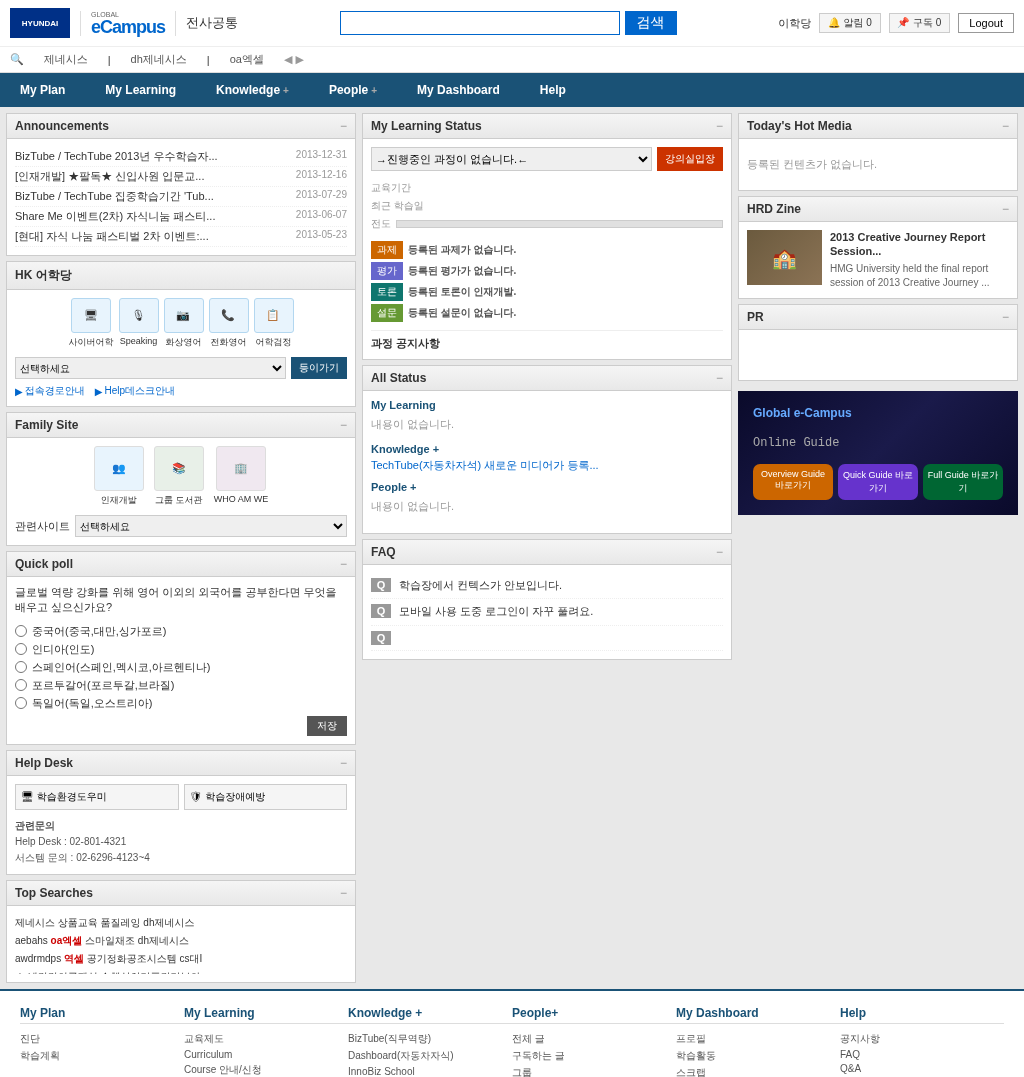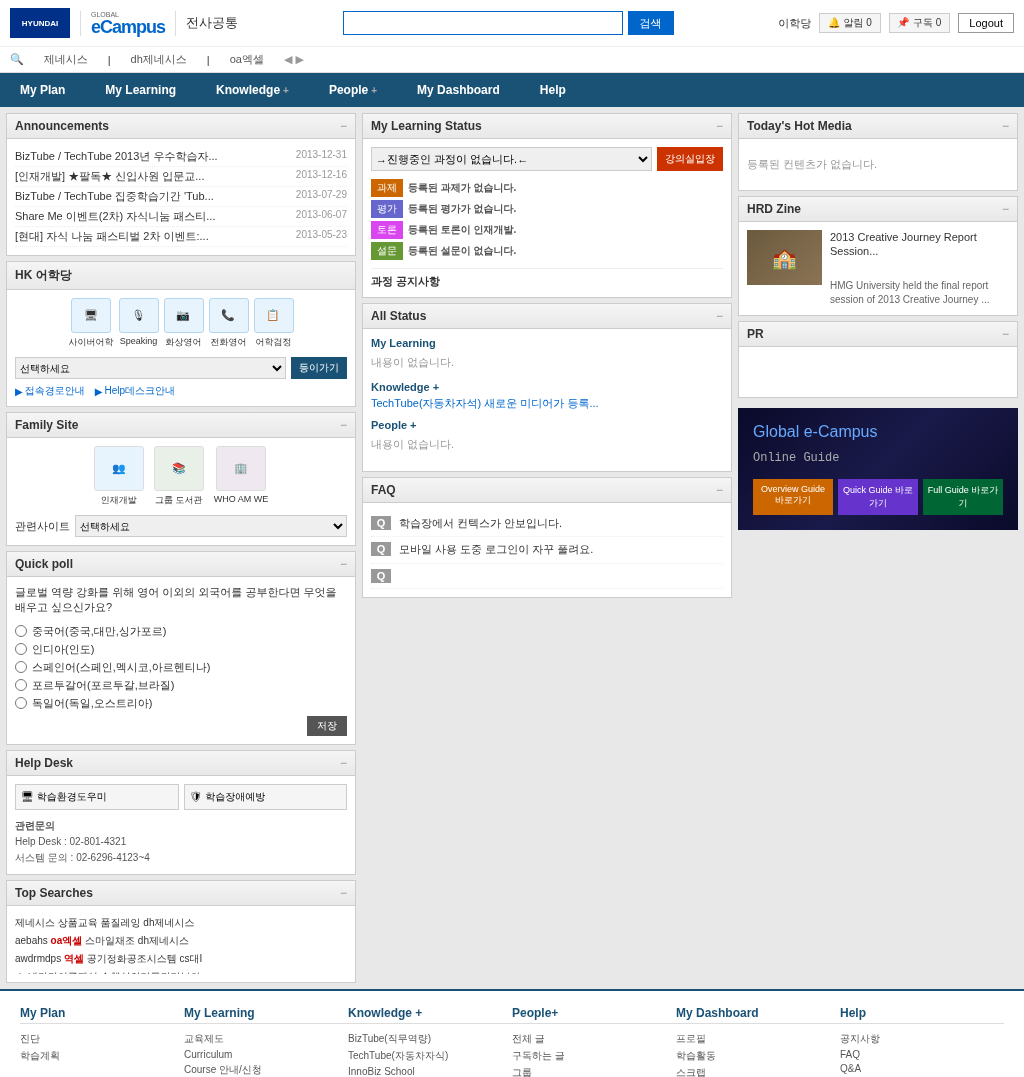--- a/index.html
+++ b/index.html
@@ -8,21 +8,21 @@
     
     #header { background: #fff; border-bottom: 1px solid #ddd; padding: 0; }
     #header-top { display: flex; align-items: center; padding: 8px 10px; gap: 10px; }
     #logo-area { display: flex; align-items: center; gap: 5px; }
     .hyundai-logo { width: 60px; height: 30px; background: #003087; display: flex; align-items: center; justify-content: center; color: white; font-size: 8px; font-weight: bold; }
     .ecampus-logo { font-size: 18px; font-weight: bold; color: #0066cc; letter-spacing: -1px; }
     .header-divider { width: 1px; height: 25px; background: #ddd; margin: 0 5px; }
     .company-name { font-size: 13px; color: #333; }
     .search-area { flex: 1; display: flex; align-items: center; justify-content: center; gap: 5px; }
     .search-input { width: 280px; height: 24px; border: 1px solid #0066cc; padding: 2px 5px; font-size: 11px; }
-    .search-btn { background: #0066cc; color: white; border: none; padding: 3px 12px; height: 24px; cursor: pointer; font-size: 11px; }
+    .search-btn { background: #0066cc; color: white; border: none; padding: 3px 12px; height: 24px; cursor: pointer; font-size: 14px; }
     .header-right { display: flex; align-items: center; gap: 8px; margin-left: auto; }
     .header-link { font-size: 11px; color: #333; text-decoration: none; cursor: pointer; }
     .header-icon-btn { border: 1px solid #ccc; background: #f5f5f5; padding: 2px 8px; font-size: 10px; cursor: pointer; }
     .logout-btn { border: 1px solid #999; background: #fff; padding: 3px 10px; font-size: 11px; cursor: pointer; }
 
     #header-sub { display: flex; align-items: center; padding: 3px 10px; gap: 15px; border-top: 1px solid #eee; font-size: 11px; }
     .sub-menu-item { color: #555; cursor: pointer; text-decoration: none; padding: 2px 5px; }
 
     
     #nav { background: #1a5276; display: flex; align-items: stretch; }
@@ -90,21 +90,21 @@
     
     .learning-select-row { display: flex; gap: 5px; margin-bottom: 8px; }
     .learning-select { flex: 1; height: 24px; border: 1px solid #ccc; font-size: 11px; }
     .lecture-btn { background: #cc3300; color: white; border: none; padding: 3px 8px; font-size: 10px; cursor: pointer; }
     .learning-info-list { font-size: 10px; color: #555; margin-bottom: 8px; }
     .learning-info-item { padding: 2px 0; display: flex; gap: 5px; }
     .learning-info-label { color: #999; }
     .status-badge { padding: 2px 6px; font-size: 10px; color: white; }
     .status-badge.quiz { background: #cc6600; }
     .status-badge.eval { background: #6666cc; }
-    .status-badge.board { background: #d946ef; }
+    .status-badge.board { background: #0f766e; }
     .status-badge.survey { background: #669933; }
     .status-item { font-size: 10px; color: #555; padding: 2px 0; font-weight: bold; }
     .announcement-title { font-size: 11px; font-weight: bold; color: #333; margin-top: 8px; border-top: 1px solid #eee; padding-top: 5px; }
 
     
     .status-section { margin-bottom: 8px; }
     .status-section-title { font-size: 11px; font-weight: bold; color: #1a5276; margin-bottom: 3px; }
     .no-content { color: #999; font-size: 11px; padding: 3px 0; }
     .knowledge-link { color: #0066cc; cursor: pointer; font-size: 11px; }
 
@@ -114,32 +114,32 @@
     .faq-text { font-size: 11px; color: #333; line-height: 1.4; }
 
     
     
     .no-media { color: #999; font-size: 11px; padding: 10px 0; }
 
     
     .hrd-item { display: flex; gap: 8px; }
     .hrd-thumb { width: 75px; height: 55px; background: #8b7355; flex-shrink: 0; overflow: hidden; }
     .hrd-info { flex: 1; }
-    .hrd-title { font-size: 11px; font-weight: normal; color: #333; margin-bottom: 20px; line-height: 1.3; cursor: pointer; }
+    .hrd-title { font-size: 11px; font-weight: bold; color: #333; margin-bottom: 3px; line-height: 1.3; cursor: pointer; }
     .hrd-desc { font-size: 10px; color: #666; line-height: 1.4; }
 
     
     .pr-panel { min-height: 60px; }
 
     
     .global-banner { background: linear-gradient(135deg, #0a0a2a 0%, #1a1a4a 50%, #0a0a2a 100%); color: white; padding: 15px; margin-top: 5px; }
-    .global-banner-title { font-size: 16px; font-weight: normal; color: #66aaff; margin-bottom: 10px; }
+    .global-banner-title { font-size: 12px; font-weight: bold; color: #66aaff; margin-bottom: 16px; }
     .global-banner-sub { font-size: 12px; color: #aaa; margin-bottom: 14px; font-family: Liberation Mono, monospace; }
     .guide-btns { display: flex; gap: 5px; }
-    .guide-btn { flex: 1; padding: 5px 3px; text-align: center; font-size: 9px; color: white; cursor: pointer; border-radius: 0; }
+    .guide-btn { flex: 1; padding: 5px 3px; text-align: center; font-size: 9px; color: white; cursor: pointer; border-radius: 7px; }
     .guide-btn.overview { background: #cc6600; }
     .guide-btn.quick { background: #6633cc; }
     .guide-btn.full { background: #006633; }
 
     
     #footer { background: #fff; border-top: 2px solid #1a5276; padding: 15px 20px; }
     .footer-nav { display: flex; gap: 0; margin-bottom: 15px; }
     .footer-col { flex: 1; }
     .footer-col-title { font-size: 12px; font-weight: bold; color: #1a5276; margin-bottom: 8px; padding-bottom: 3px; border-bottom: 1px solid #ddd; }
     .footer-link { display: block; font-size: 10px; color: #555; margin-bottom: 3px; cursor: pointer; text-decoration: none; }
@@ -381,20 +381,32 @@
         <span class="panel-title">My Learning Status</span>
         <span class="panel-toggle">−</span>
       </div>
       <div class="panel-body">
         <div class="learning-select-row">
           <select class="learning-select">
             <option>→진행중인 과정이 없습니다.←</option>
           </select>
           <button class="lecture-btn">강의실입장</button>
         </div>
+        <div class="learning-info-list">
+          <div class="learning-info-item">
+            <span class="learning-info-label">교육기간</span>
+          </div>
+          <div class="learning-info-item">
+            <span class="learning-info-label">최근 학습일</span>
+          </div>
+          <div class="learning-info-item">
+            <span class="learning-info-label">전도</span>
+            <div style="background:#e0e0e0; height:8px; flex:1; margin-top:3px; border:1px solid #ccc;"></div>
+          </div>
+        </div>
         <div style="margin-bottom:5px;">
           <div style="display:flex;align-items:center;gap:5px;margin-bottom:3px;">
             <span class="status-badge quiz">과제</span>
             <span class="status-item">등록된 과제가 없습니다.</span>
           </div>
           <div style="display:flex;align-items:center;gap:5px;margin-bottom:3px;">
             <span class="status-badge eval">평가</span>
             <span class="status-item">등록된 평가가 없습니다.</span>
           </div>
           <div style="display:flex;align-items:center;gap:5px;margin-bottom:3px;">
@@ -522,21 +534,21 @@
     <div class="footer-col">
       <div class="footer-col-title">My Learning</div>
       <a class="footer-link">교육제도</a>
       <a class="footer-link">Curriculum</a>
       <a class="footer-link">Course 안내/신청</a>
 
     </div>
     <div class="footer-col" style="min-width:120px;">
       <div class="footer-col-title">Knowledge +</div>
       <a class="footer-link">BizTube(직무역량)</a>
-      <a class="footer-link">TechTube(자동차자식)</a>
+      <a class="footer-link">Dashboard(자동차자식)</a>
       <a class="footer-link">InnoBiz School</a>
 
     </div>
     <div class="footer-col">
       <div class="footer-col-title">People+</div>
       <a class="footer-link">전체 글</a>
       <a class="footer-link">구독하는 글</a>
       <a class="footer-link">그룹</a>
 
     </div>

